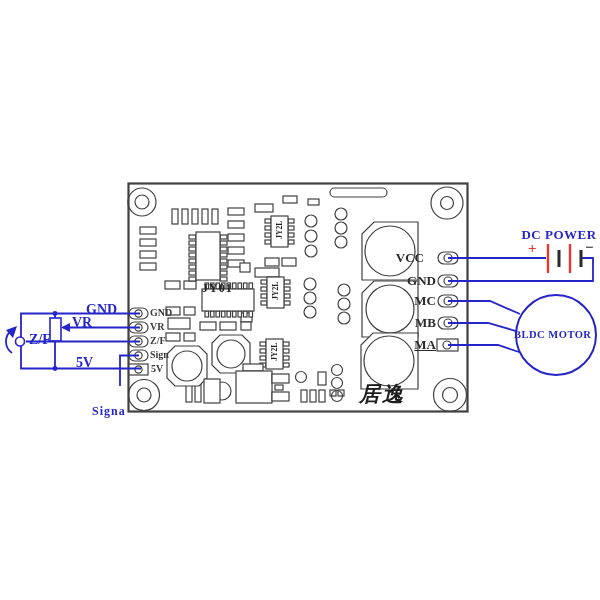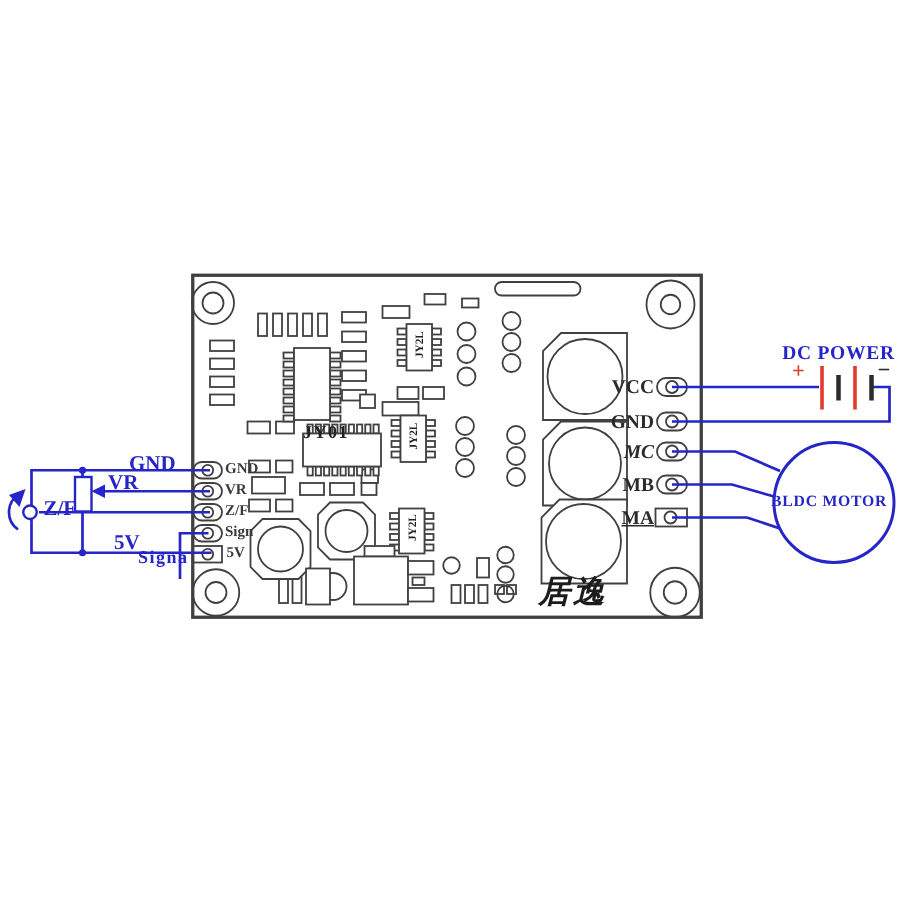--- a/index.html
+++ b/index.html
@@ -267,31 +267,31 @@
 
   <div class="lbl blue" style="left:518px;top:228px;width:82px;text-align:center;font-size:13px;letter-spacing:.5px;">DC POWER</div>
   <div class="lbl" style="left:528px;top:241px;font-size:15px;font-weight:bold;color:var(--accent-red);">+</div>
   <div class="lbl" style="left:585px;top:240px;font-size:15px;font-weight:bold;color:var(--text-dark);">−</div>
   <div class="lbl blue" style="left:514px;top:330px;width:84px;text-align:left;font-size:10.5px;letter-spacing:.5px;">BLDC MOTOR</div>
 
   <div class="lbl blue" style="left:86px;top:303px;font-size:14px;">GND</div>
   <div class="lbl blue" style="left:72px;top:316px;font-size:14px;">VR</div>
   <div class="lbl blue" style="left:29px;top:333px;font-size:14px;">Z/F</div>
   <div class="lbl blue" style="left:76px;top:356px;font-size:14px;">5V</div>
-  <div class="lbl blue" style="left:92px;top:365px;font-size:12px;letter-spacing:1px;">Signa</div>
+  <div class="lbl blue" style="left:92px;top:405px;font-size:12px;letter-spacing:1px;">Signa</div>
 
   <div class="lbl silk" style="left:150px;top:308px;">GND</div>
   <div class="lbl silk" style="left:150px;top:322px;">VR</div>
   <div class="lbl silk" style="left:150px;top:336px;">Z/F</div>
   <div class="lbl silk" style="left:150px;top:350px;">Sign</div>
   <div class="lbl silk" style="left:151px;top:364px;">5V</div>
 
-  <div class="lbl rpad" style="left:402px;top:251px;font-family:Liberation Serif, serif;">VCC</div>
+  <div class="lbl rpad" style="left:390px;top:251px;font-family:Liberation Serif, serif;">VCC</div>
   <div class="lbl rpad" style="left:402px;top:274px;">GND</div>
-  <div class="lbl rpad" style="left:402px;top:294px;font-style:italic;">MC</div>
+  <div class="lbl rpad" style="left:402px;top:294px;">MC</div>
   <div class="lbl rpad" style="left:402px;top:316px;">MB</div>
   <div class="lbl rpad" style="left:402px;top:338px;text-decoration:underline;">MA</div>
 
   <div class="lbl chip" style="left:202px;top:282px;width:52px;font-size:12px;letter-spacing:1px;">JY01</div>
   <div class="lbl chip rot" style="left:264.5px;top:226px;width:30px;text-align:center;font-size:7.5px;">JY2L</div>
   <div class="lbl chip rot" style="left:260.5px;top:287px;width:30px;text-align:center;font-size:7.5px;">JY2L</div>
   <div class="lbl chip rot" style="left:259.5px;top:348px;width:30px;text-align:center;font-size:7.5px;">JY2L</div>
   <div class="lbl" style="left:359px;top:384px;font-size:21px;font-weight:bold;font-style:italic;letter-spacing:2px;color:#1c1c1c;">居逸</div>
 </div>
 

